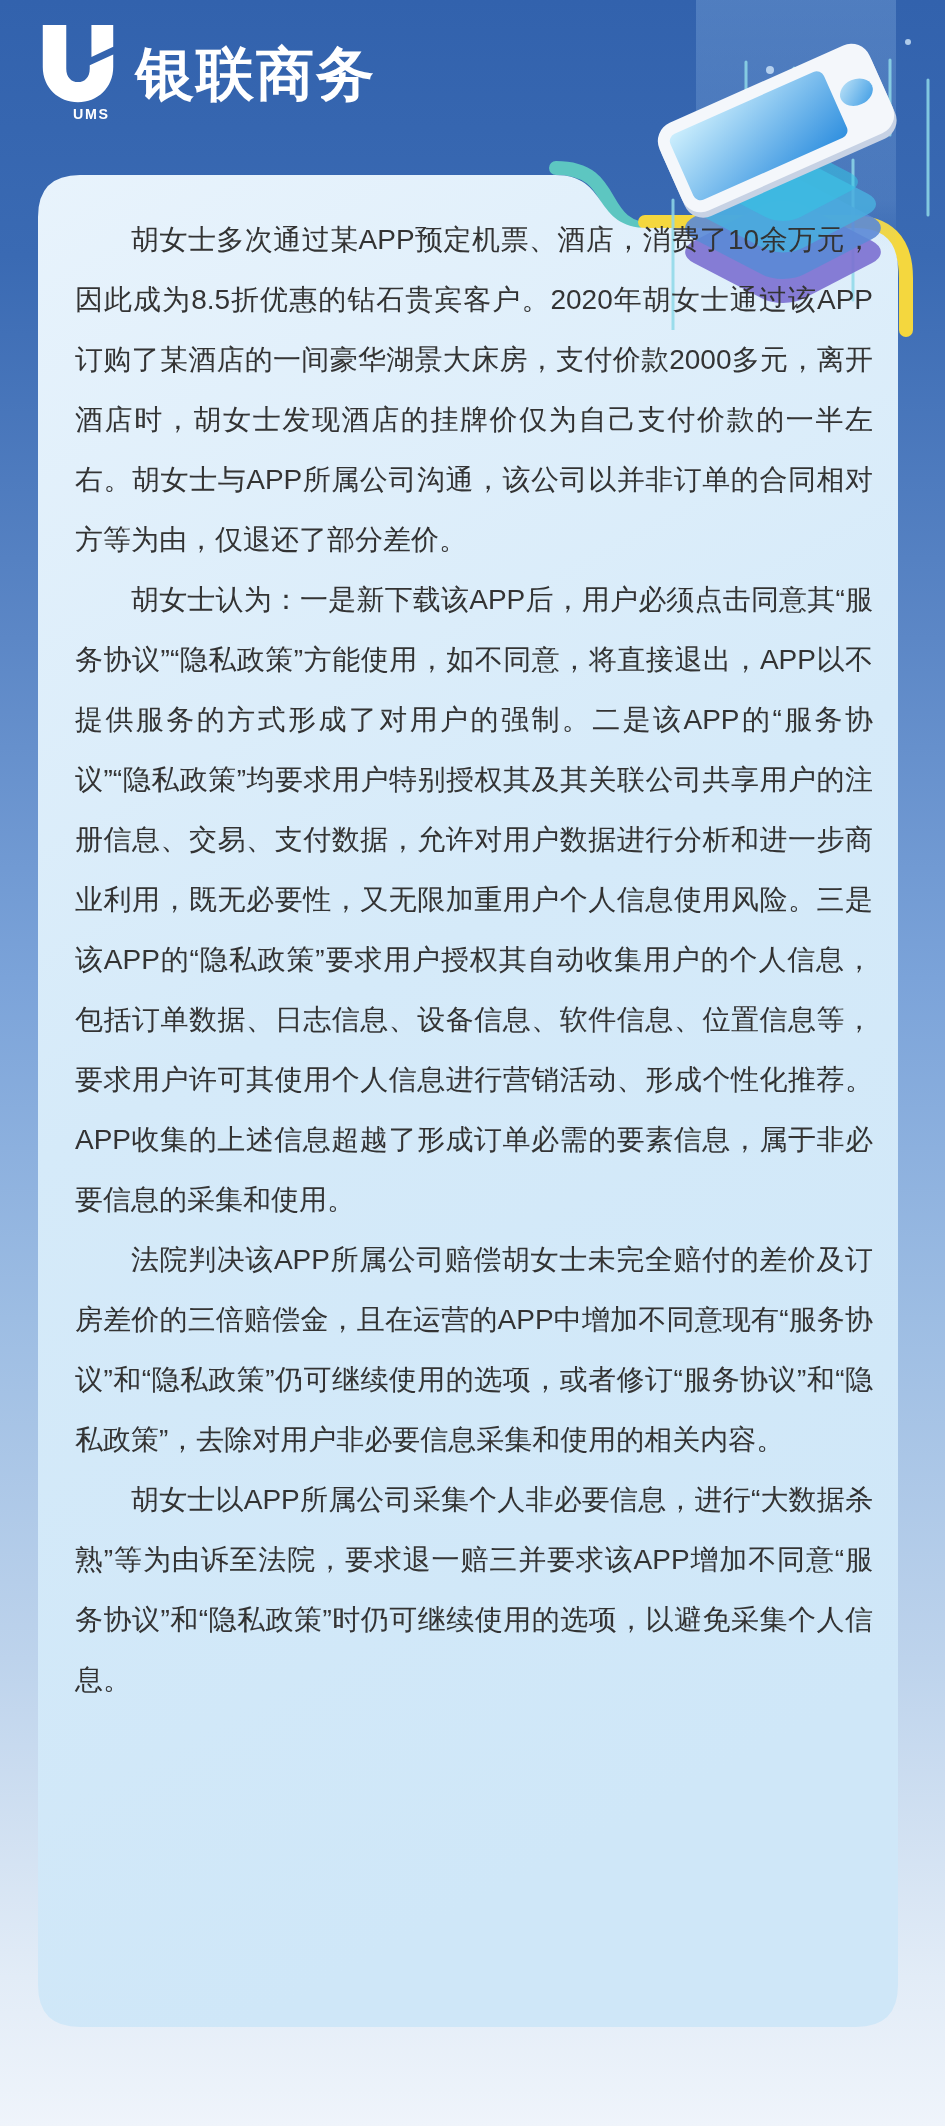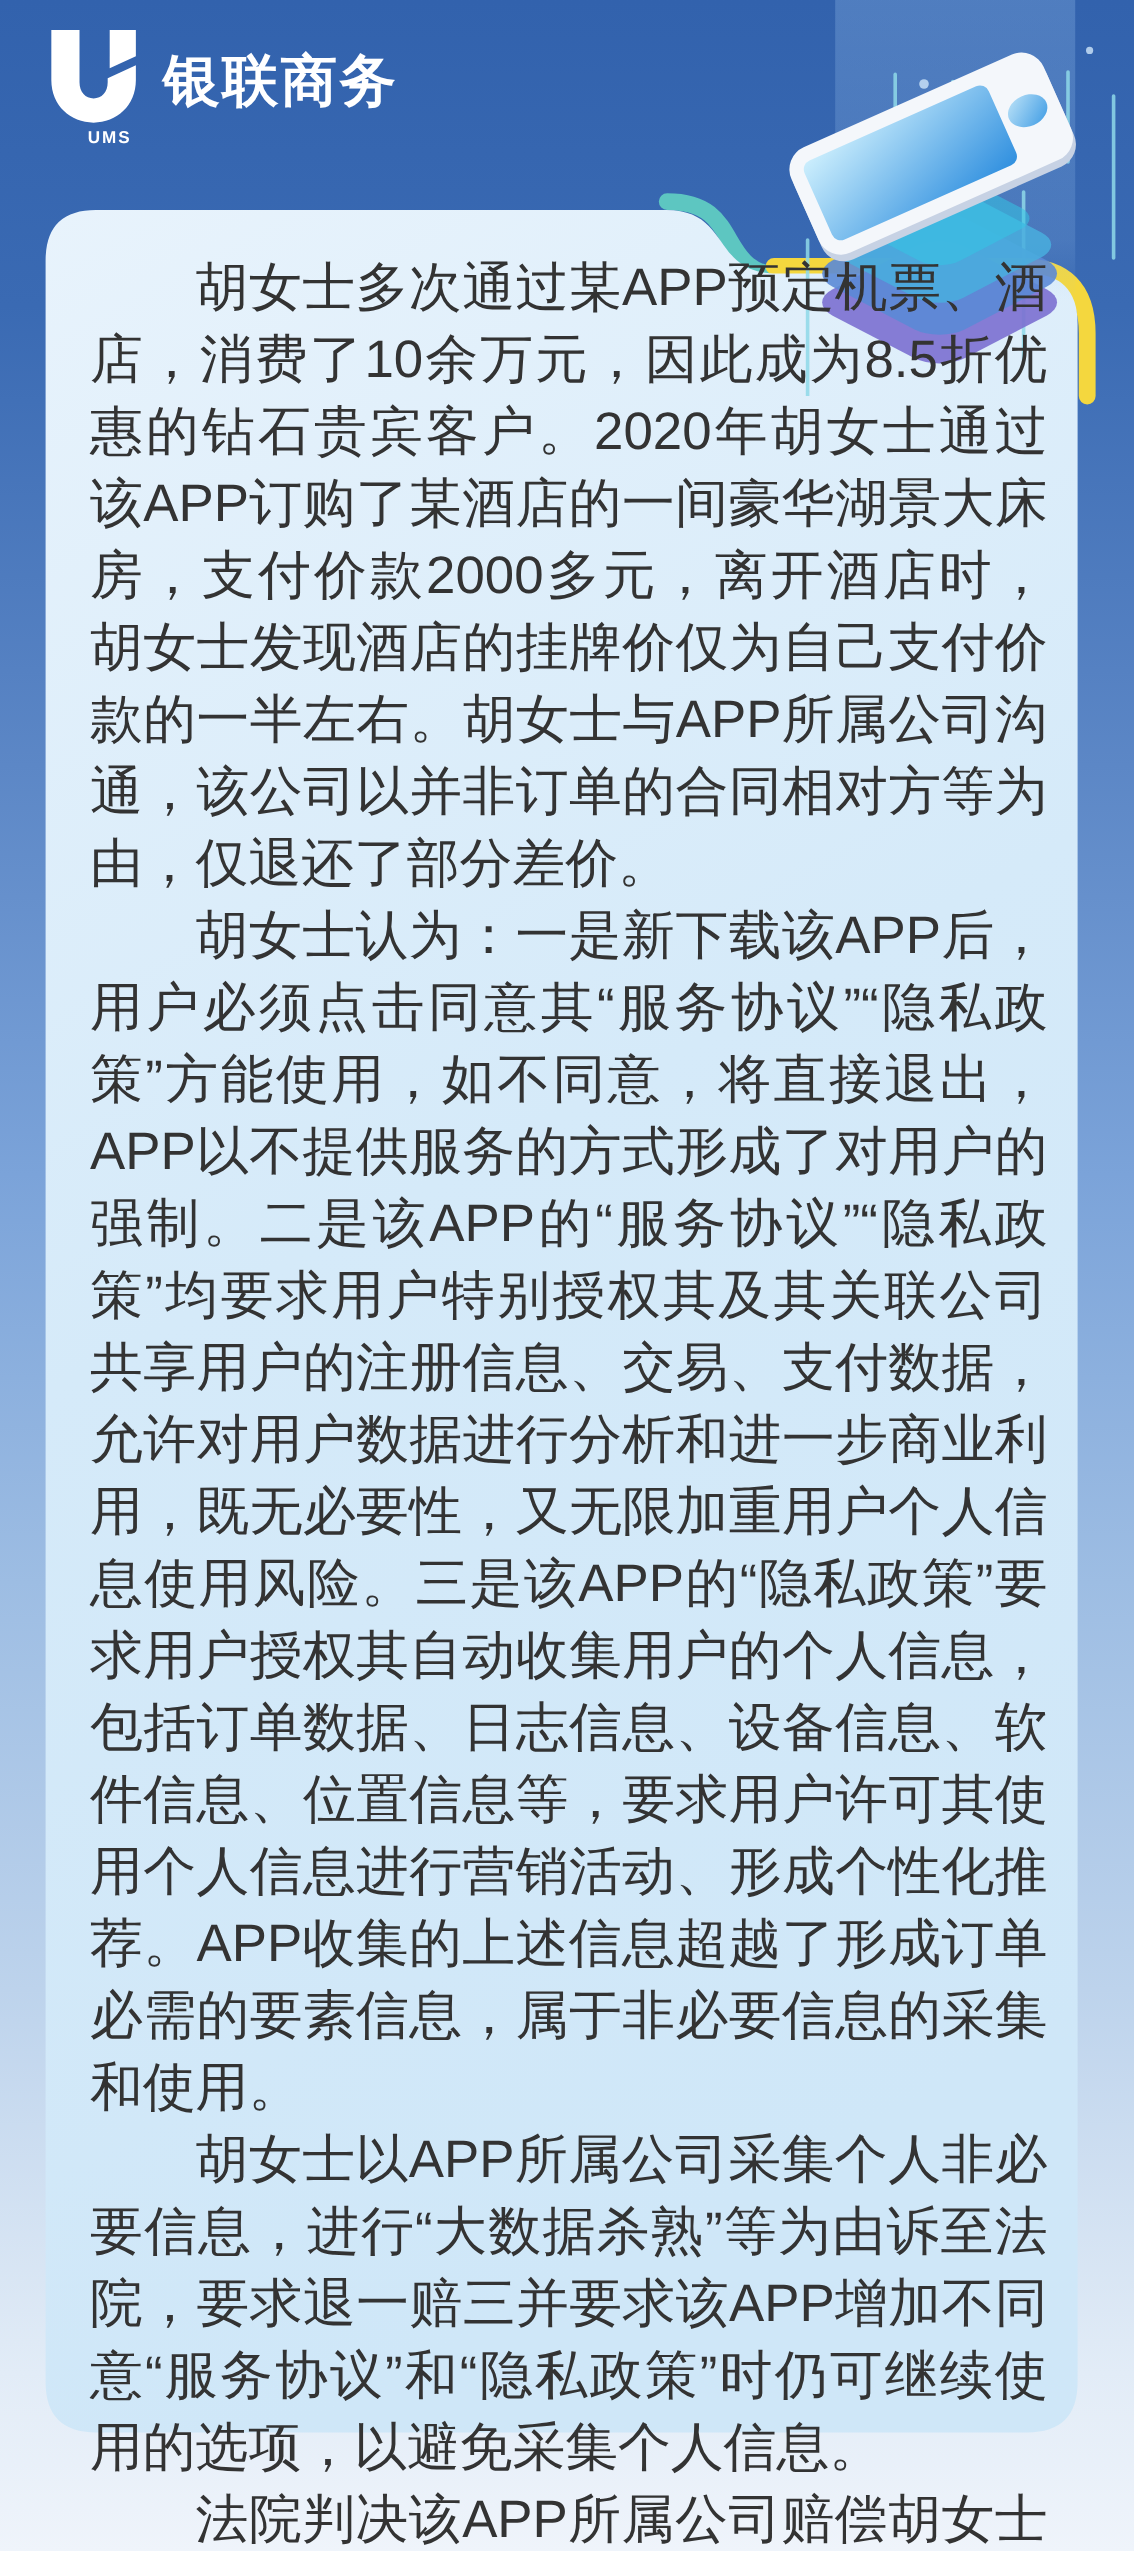--- a/index.html
+++ b/index.html
@@ -9,36 +9,36 @@
     overflow:hidden;
   }
   .page{
     position:relative;width:945px;height:2126px;
     background:linear-gradient(180deg,#3262ad 0%,#3a6ab3 12%,#5c87c6 30%,#7ba3d9 46%,#9dbde3 62%,#bdd3ec 78%,#e2ecf7 93%,#eff4fb 100%);
     overflow:hidden;
   }
   
   .logo{position:absolute;left:36px;top:20px;display:flex;align-items:flex-start;z-index:6;}
   .logo-mark{width:84px;height:104px;}
-  .brand{color:#ffffff;font-weight:bold;font-size:47px;letter-spacing:2px;margin:16px 0 0 16px;}
+  .brand{color:#ffffff;font-weight:bold;font-size:58px;letter-spacing:2px;margin:16px 0 0 16px;}
   
   .card-svg{position:absolute;left:0;top:0;z-index:2;}
   
   .illustration{position:absolute;left:598px;top:0;z-index:3;}
   
   .card-content{
     position:absolute;left:75px;top:210px;width:798px;z-index:4;
   }
   .card-title{
     margin:0 0 38px 0;
     font-size:37px;font-weight:bold;color:#1558af;line-height:48px;
   }
   .card-content p{
     margin:0;
-    font-size:44px;line-height:60px;color:#333333;
+    font-size:28px;line-height:60px;color:#333333;
     text-align:justify;text-indent:2em;
   }
 </style>
 </head>
 <body>
 
 <div class="page">
 
   <svg class="card-svg" width="945" height="2126" viewBox="0 0 945 2126">
     <defs>
@@ -119,17 +119,17 @@
       <path d="M8 6 H36 V58 C36 68 42 74 50 74 C58 74 64 68 64 58 V54 L92 41 V56 C92 81 73 98 50 98 C27 98 8 81 8 56 Z" fill="#ffffff"></path>
       <path d="M66 6 H92 V32 L66 44 Z" fill="#ffffff"></path>
       <text x="66" y="118" font-size="17" font-weight="bold" fill="#ffffff" text-anchor="middle" letter-spacing="2">UMS</text>
     </svg>
     <div class="brand">银联商务</div>
   </div>
 
   <div class="card-content">
     <p>胡女士多次通过某APP预定机票、酒店，消费了10余万元，因此成为8.5折优惠的钻石贵宾客户。2020年胡女士通过该APP订购了某酒店的一间豪华湖景大床房，支付价款2000多元，离开酒店时，胡女士发现酒店的挂牌价仅为自己支付价款的一半左右。胡女士与APP所属公司沟通，该公司以并非订单的合同相对方等为由，仅退还了部分差价。</p>
     <p>胡女士认为：一是新下载该APP后，用户必须点击同意其“服务协议”“隐私政策”方能使用，如不同意，将直接退出，APP以不提供服务的方式形成了对用户的强制。二是该APP的“服务协议”“隐私政策”均要求用户特别授权其及其关联公司共享用户的注册信息、交易、支付数据，允许对用户数据进行分析和进一步商业利用，既无必要性，又无限加重用户个人信息使用风险。三是该APP的“隐私政策”要求用户授权其自动收集用户的个人信息，包括订单数据、日志信息、设备信息、软件信息、位置信息等，要求用户许可其使用个人信息进行营销活动、形成个性化推荐。APP收集的上述信息超越了形成订单必需的要素信息，属于非必要信息的采集和使用。</p>
+    <p>法院判决该APP所属公司赔偿胡女士未完全赔付的差价及订房差价的三倍赔偿金，且在运营的APP中增加不同意现有“服务协议”和“隐私政策”仍可继续使用的选项，或者修订“服务协议”和“隐私政策”，去除对用户非必要信息采集和使用的相关内容。</p>
     <p>胡女士以APP所属公司采集个人非必要信息，进行“大数据杀熟”等为由诉至法院，要求退一赔三并要求该APP增加不同意“服务协议”和“隐私政策”时仍可继续使用的选项，以避免采集个人信息。</p>
-    <p>法院判决该APP所属公司赔偿胡女士未完全赔付的差价及订房差价的三倍赔偿金，且在运营的APP中增加不同意现有“服务协议”和“隐私政策”仍可继续使用的选项，或者修订“服务协议”和“隐私政策”，去除对用户非必要信息采集和使用的相关内容。</p>
   </div>
 
 </div>
 
 </body></html>

